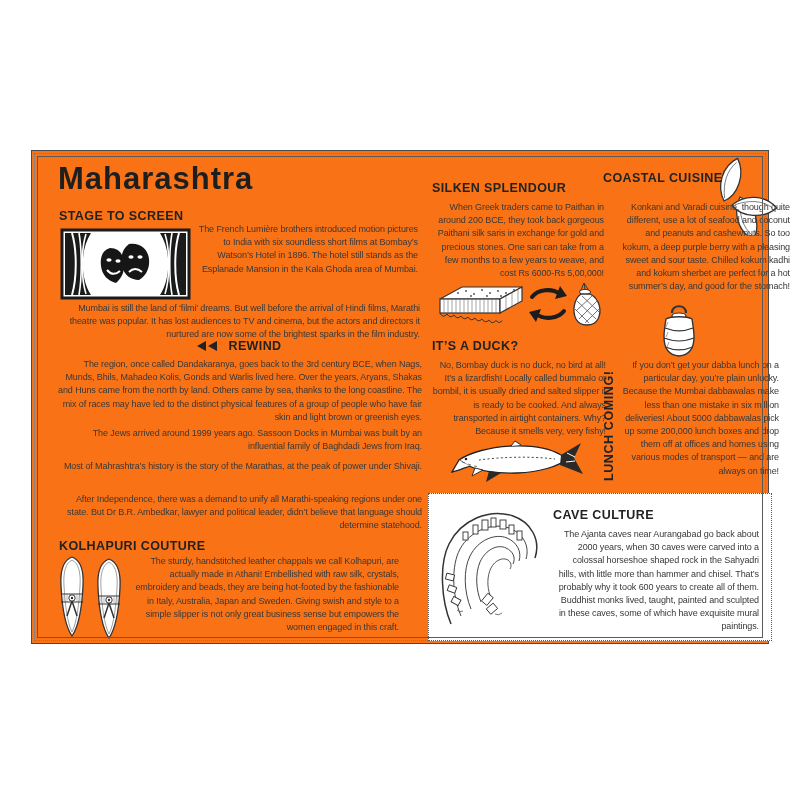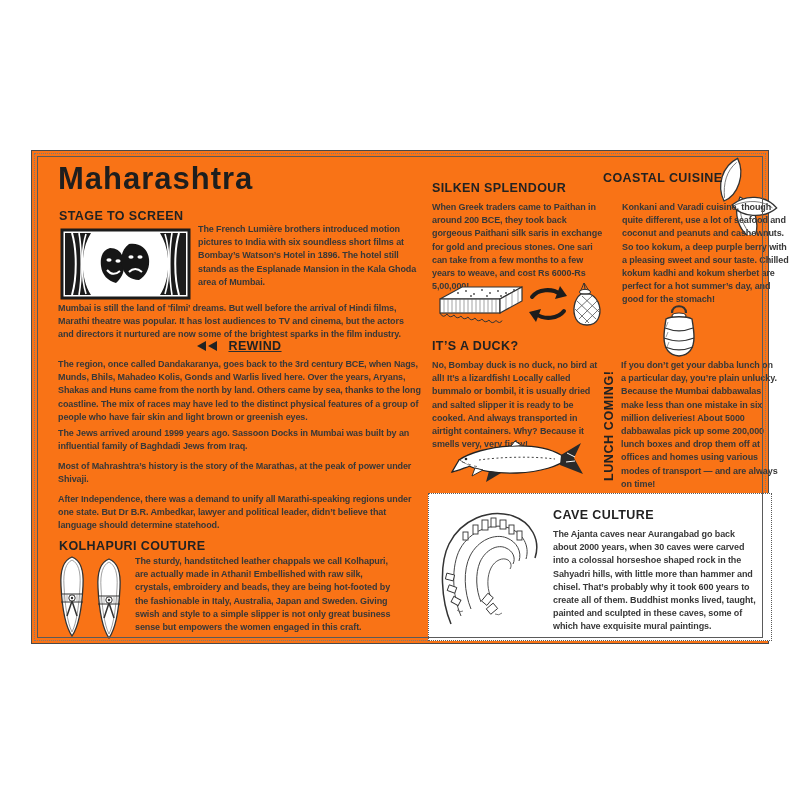--- a/index.html
+++ b/index.html
@@ -5,22 +5,22 @@
   html,body{margin:0;padding:0;background:#fff;}
   #canvas{position:relative;width:800px;height:800px;background:#ffffff;overflow:hidden;
           font-family:"Liberation Sans",sans-serif;color:#2e2e2e;}
   .page{position:absolute;left:31px;top:150px;width:736px;height:492px;background:#f97316;
         border:1px solid #4a4a4a;}
   .page::before{content:"";position:absolute;inset:2px;border:1px dotted #7a7a7a;pointer-events:none;}
   .page::after{content:"";position:absolute;inset:5px;border:1px solid #5a5a5a;pointer-events:none;}
   .abs{position:absolute;}
   .title{font-size:31px;font-weight:bold;letter-spacing:1px;color:#1e1e1e;}
   .h{font-size:12.5px;font-weight:bold;letter-spacing:.4px;color:#222;white-space:nowrap;}
-  .body{font-size:9px;line-height:13.2px;letter-spacing:-0.1px;color:#383838;text-align:left;font-weight:bold;}
-  .rewind-row{display:flex;align-items:center;justify-content:center;gap:8px;width:362px;text-decoration:underline;}
+  .body{font-size:9px;line-height:13.2px;letter-spacing:-0.1px;color:#383838;text-align:right;}
+  .rewind-row{display:flex;align-items:center;justify-content:center;gap:8px;width:362px;}
   .vheading{font-size:12.5px;font-weight:bold;letter-spacing:.6px;color:#222;white-space:nowrap;
             transform:rotate(-90deg);transform-origin:0 0;}
   .cavebox{border:1.5px dotted #5a5a5a;background:#fff;}
   svg{display:block;}
 </style>
 </head>
 <body>
 
 <div id="canvas">
   <div class="page">

